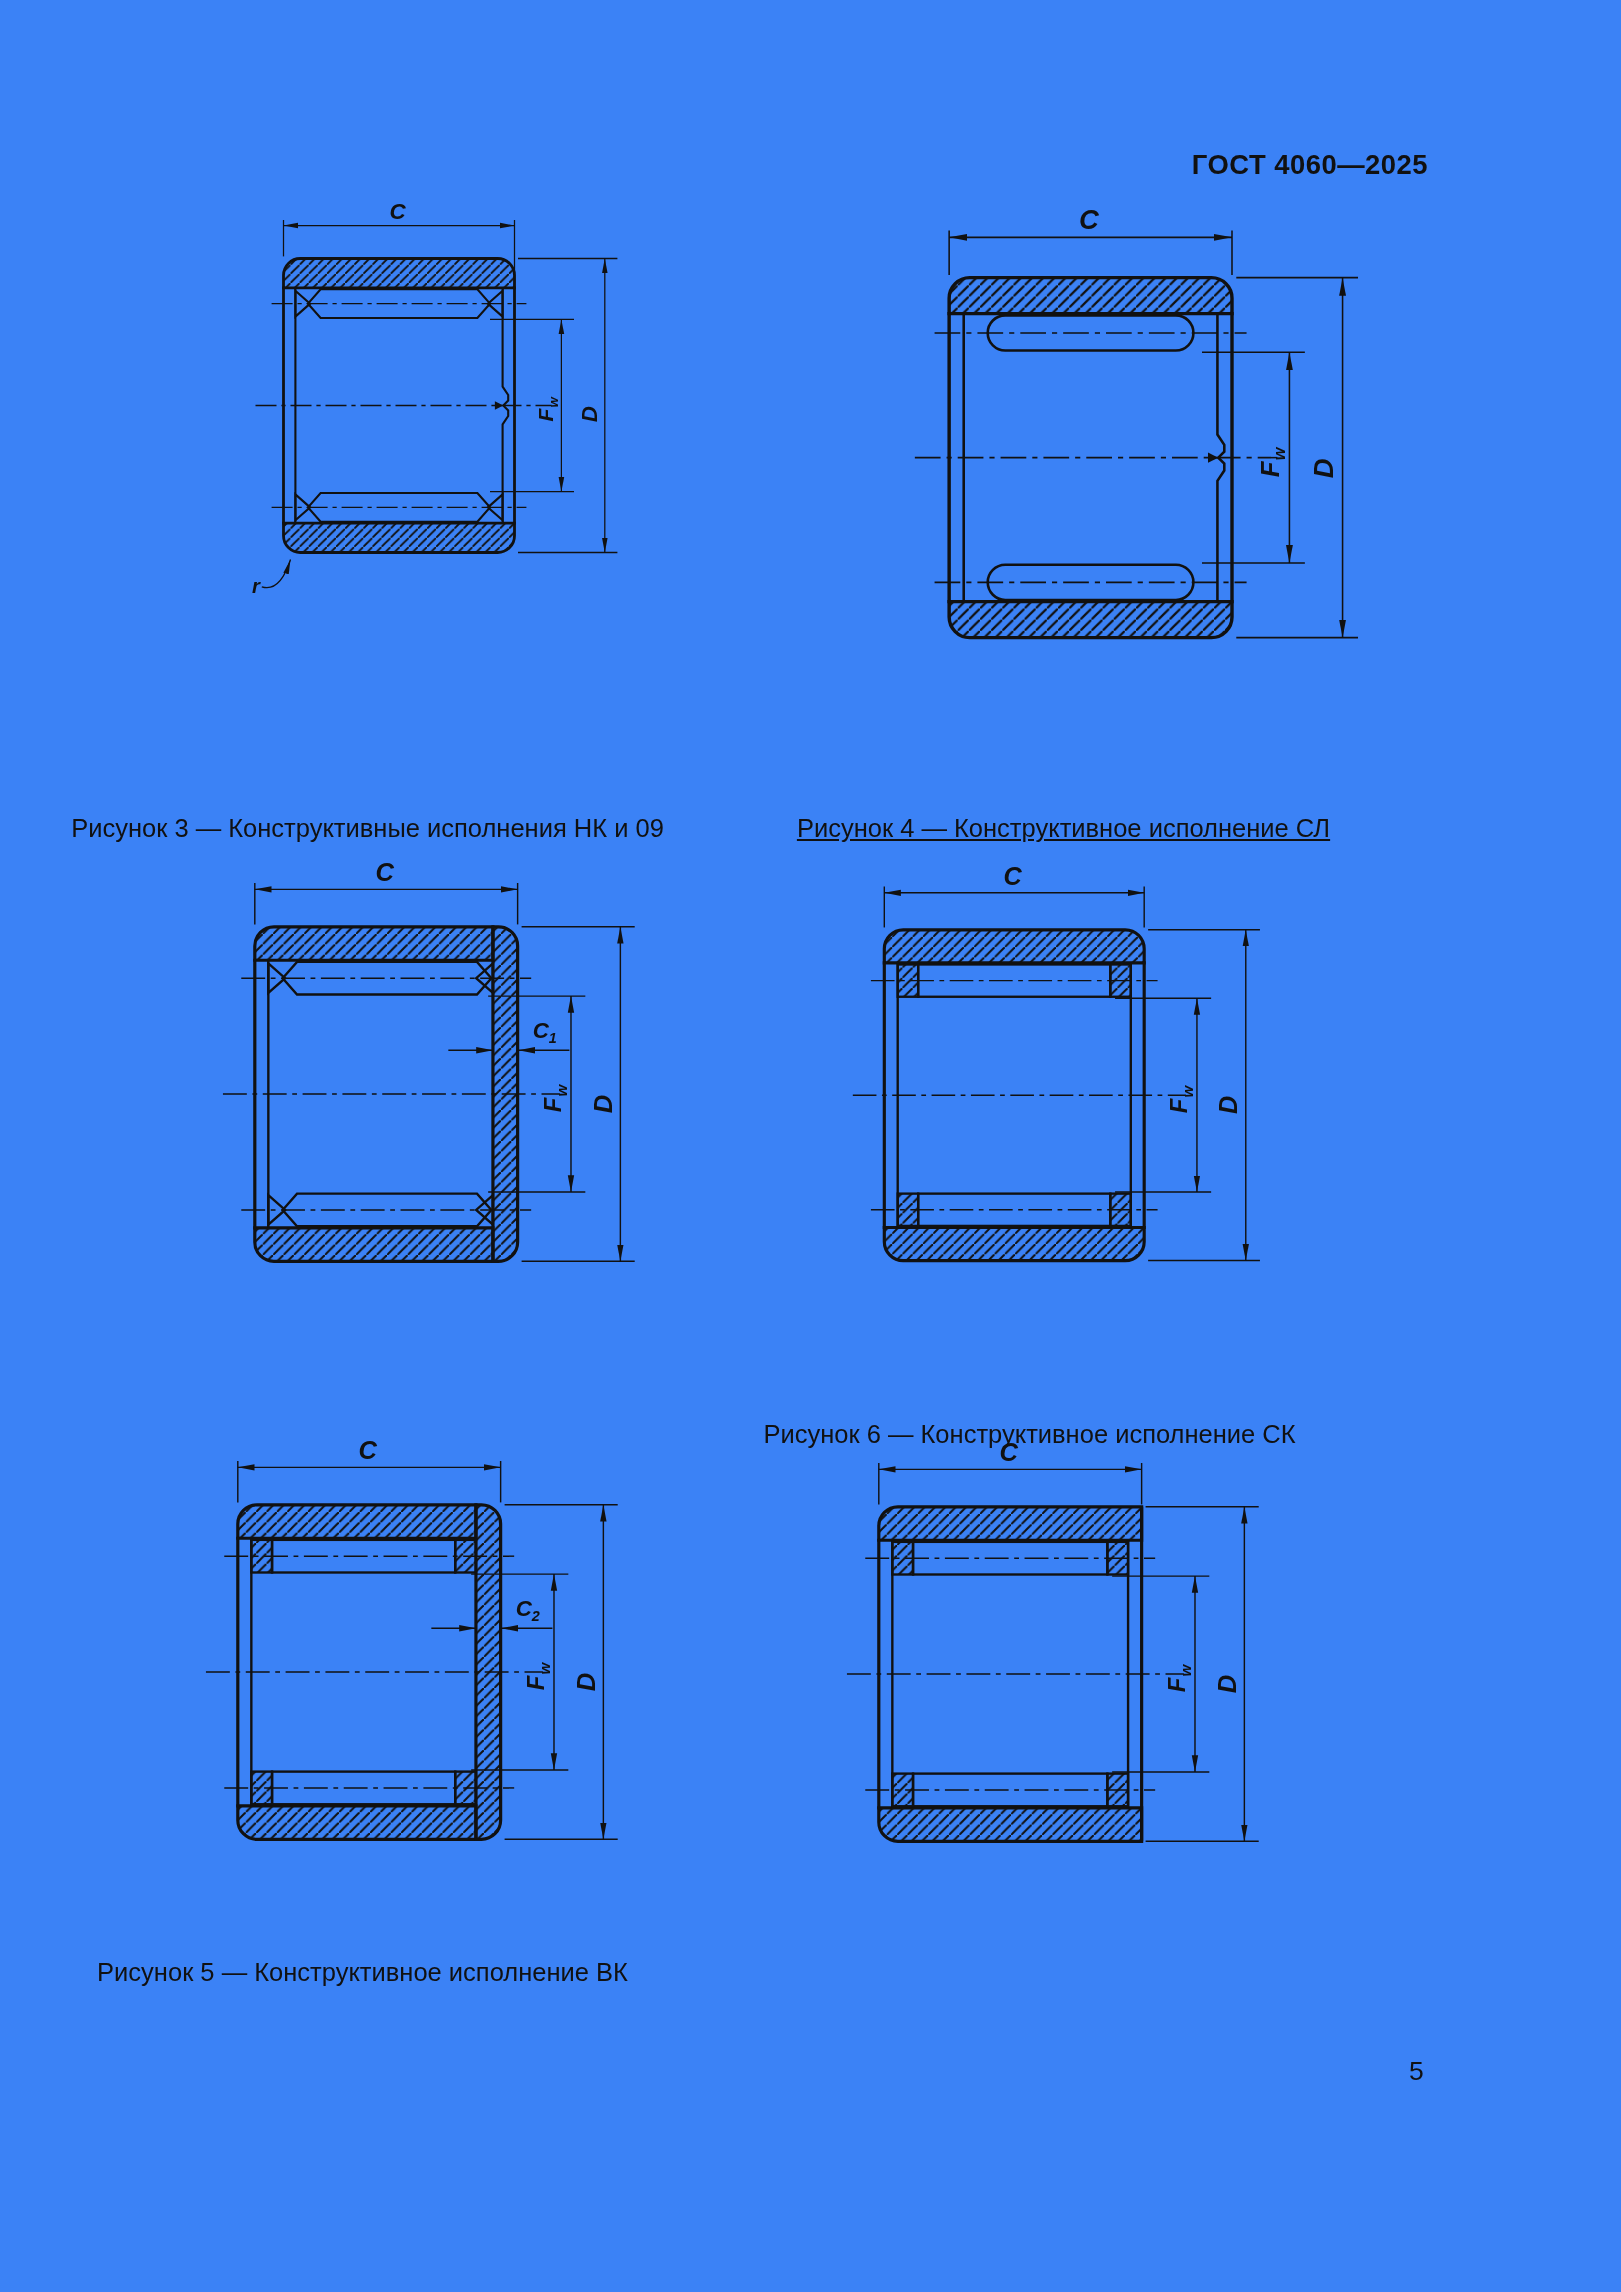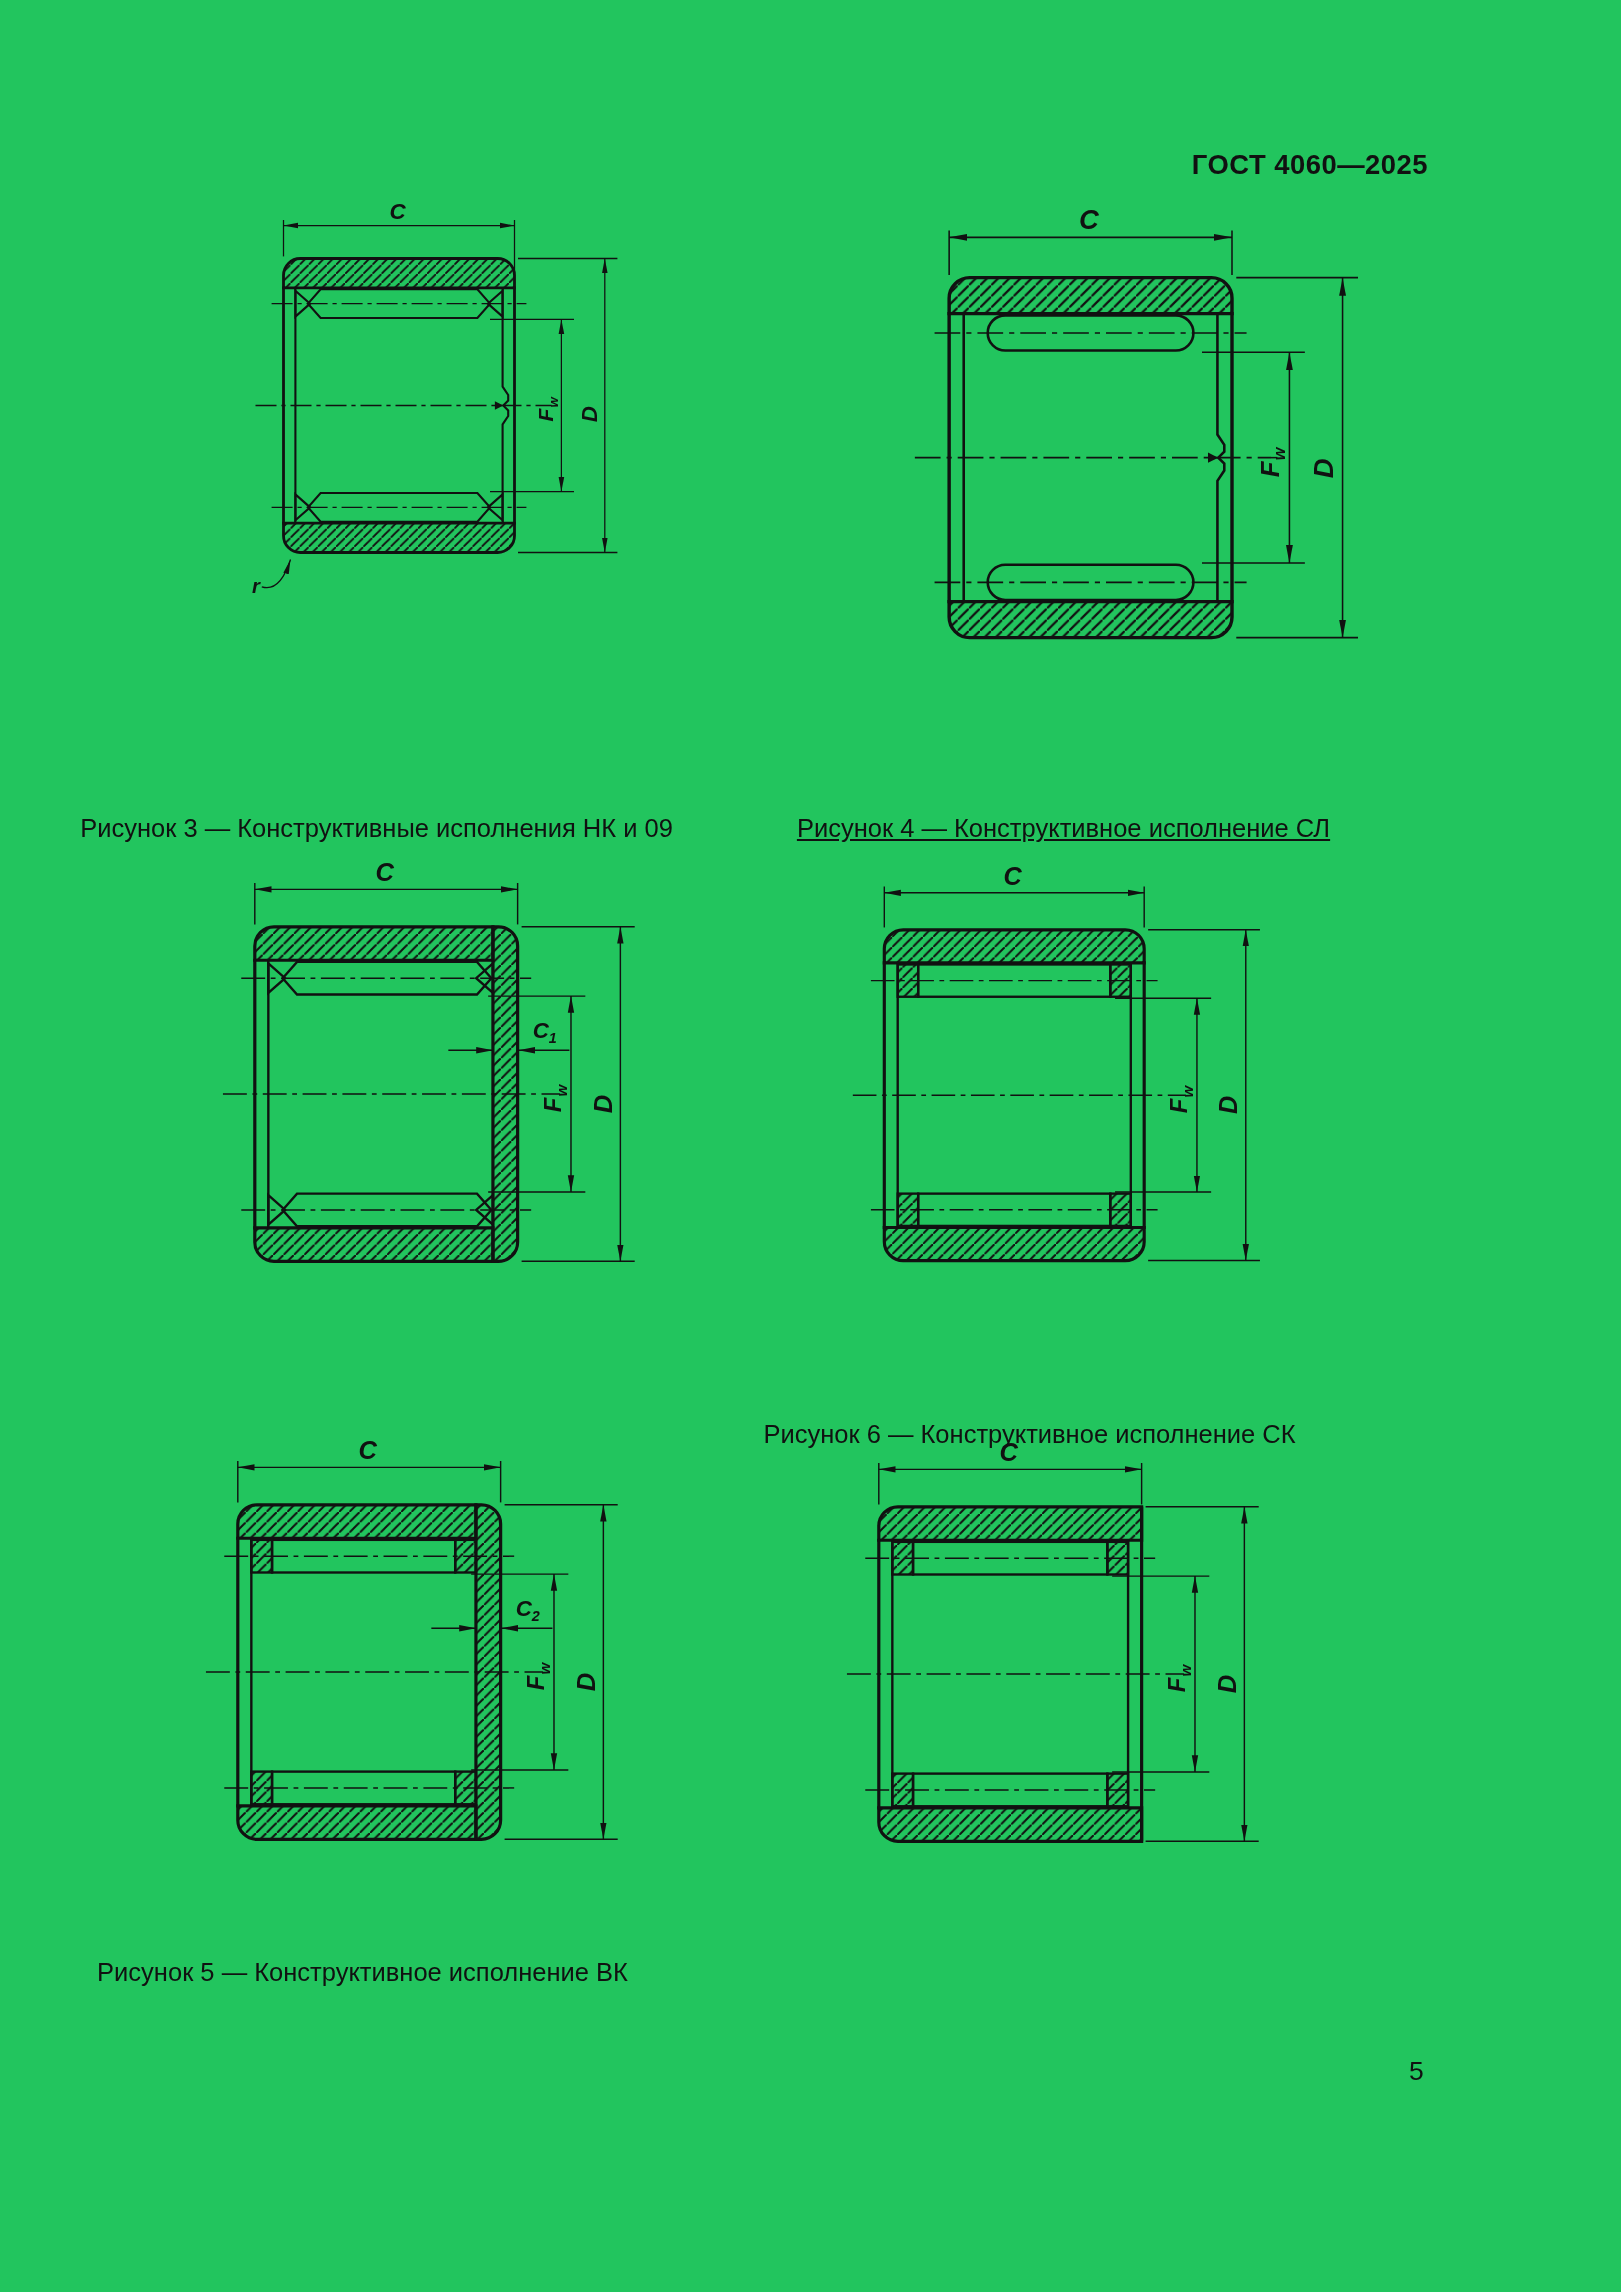--- a/index.html
+++ b/index.html
@@ -1,16 +1,16 @@
 <!DOCTYPE html>
 <html><head>
 <meta charset="utf-8">
 <style>
   html,body { margin:0; padding:0; background:#e8e8e8; }
-  .page { position:relative; width:1621px; height:2293px; background:#22c55e;
+  .page { position:relative; width:1621px; height:2293px; background:#3b82f6;
           font-family:"Liberation Sans","DejaVu Sans",sans-serif; color:#111;
           margin:0 auto; overflow:hidden; }
   .header { position:absolute; top:149px; right:193px; font-size:27.4px; font-weight:bold;
             letter-spacing:0.5px; }
   .pagenum { position:absolute; left:1409px; top:2056px; font-size:26.5px; }
   .caption { position:absolute; font-size:25.5px; text-align:center; white-space:nowrap; }
   svg.fig { position:absolute; overflow:visible; }
   .s4   { stroke:#111; stroke-width:4; fill:none; }
   .s3   { stroke:#111; stroke-width:3; fill:none; }
   .hw   { stroke:#111; stroke-width:4; }
@@ -350,20 +350,20 @@
       <text class="dim" transform="rotate(-90 434 312)" x="438" y="325" font-size="19">w</text>
     </g>
     <g>
       <line class="thin" x1="390" y1="95" x2="532" y2="95"></line>
       <line class="thin" x1="390" y1="515" x2="532" y2="515"></line>
       <line class="thin" x1="514" y1="95" x2="514" y2="515" marker-start="url(#m8)" marker-end="url(#m8)"></line>
       <text class="dim" transform="rotate(-90 497 318)" x="486" y="324" font-size="32">D</text>
     </g>
   </svg>
 
-  <div class="caption" style="left:63px; top:814px; width:627px;">Рисунок 3 — Конструктивные исполнения НК и 09</div>
+  <div class="caption" style="left:54px; top:814px; width:627px;">Рисунок 3 — Конструктивные исполнения НК и 09</div>
   <div class="caption" style="left:750px; top:814px; width:627px;text-decoration:underline;">Рисунок 4 — Конструктивное исполнение СЛ</div>
   <div class="caption" style="left:716px; top:1380px; width:627px;margin-top:40px;">Рисунок 6 — Конструктивное исполнение СК</div>
   <div class="caption" style="left:49px; top:1958px; width:627px;">Рисунок 5 — Конструктивное исполнение ВК</div>
 
   <div class="pagenum">5</div>
 </div>
 
 
 </body></html>

